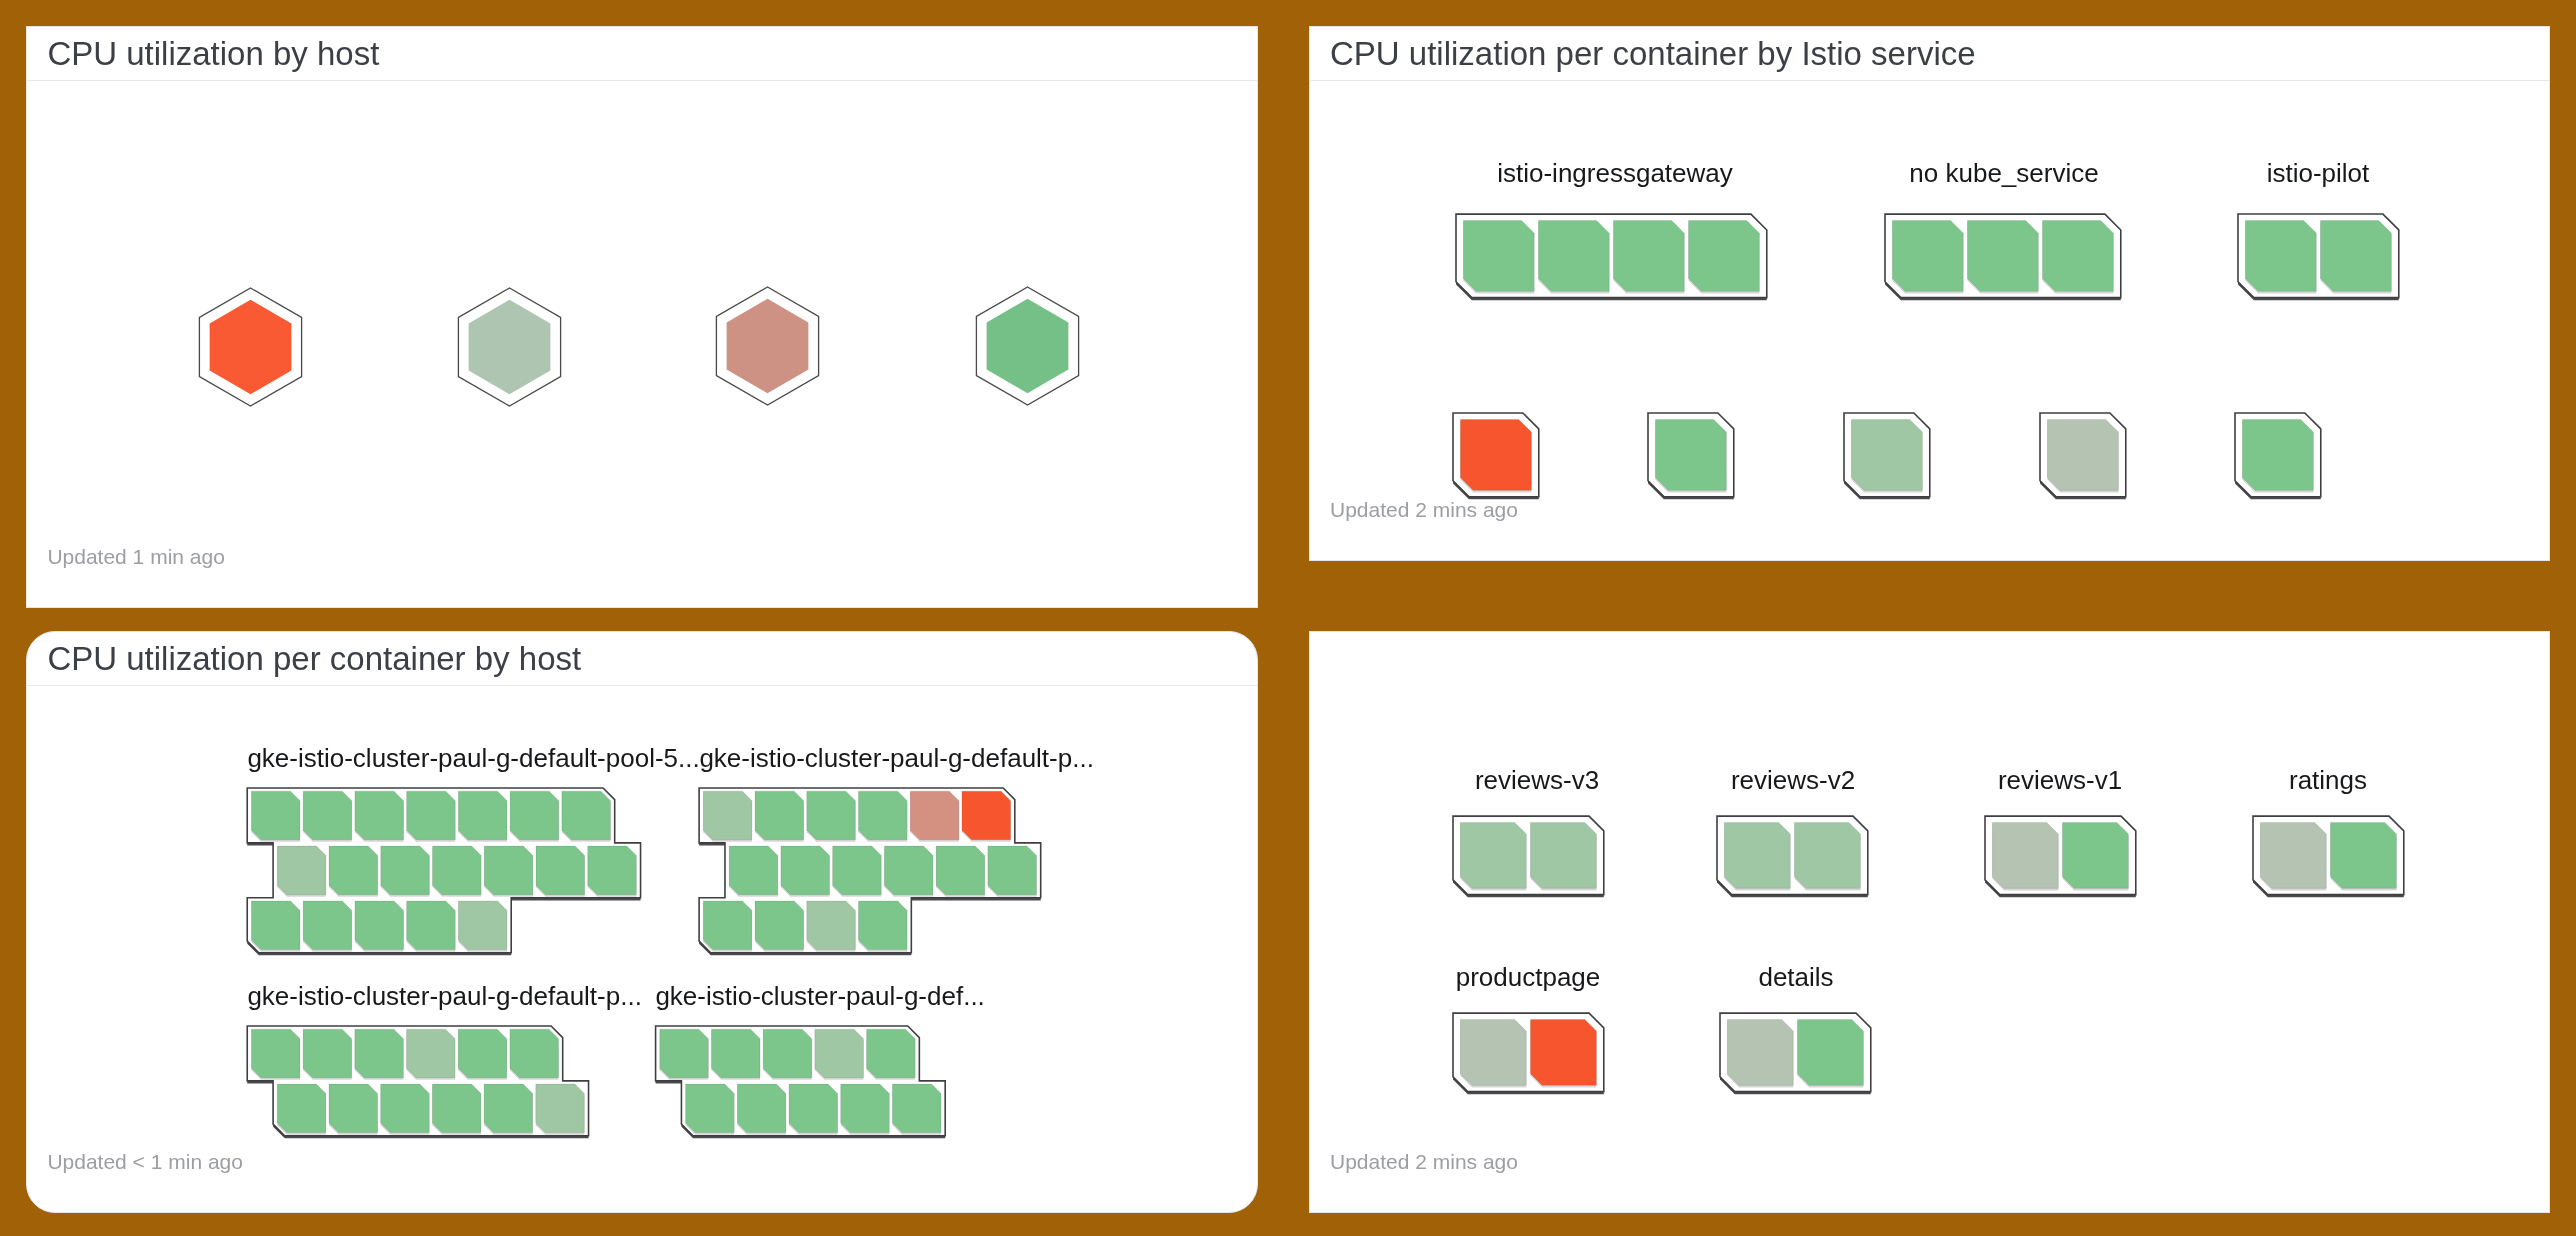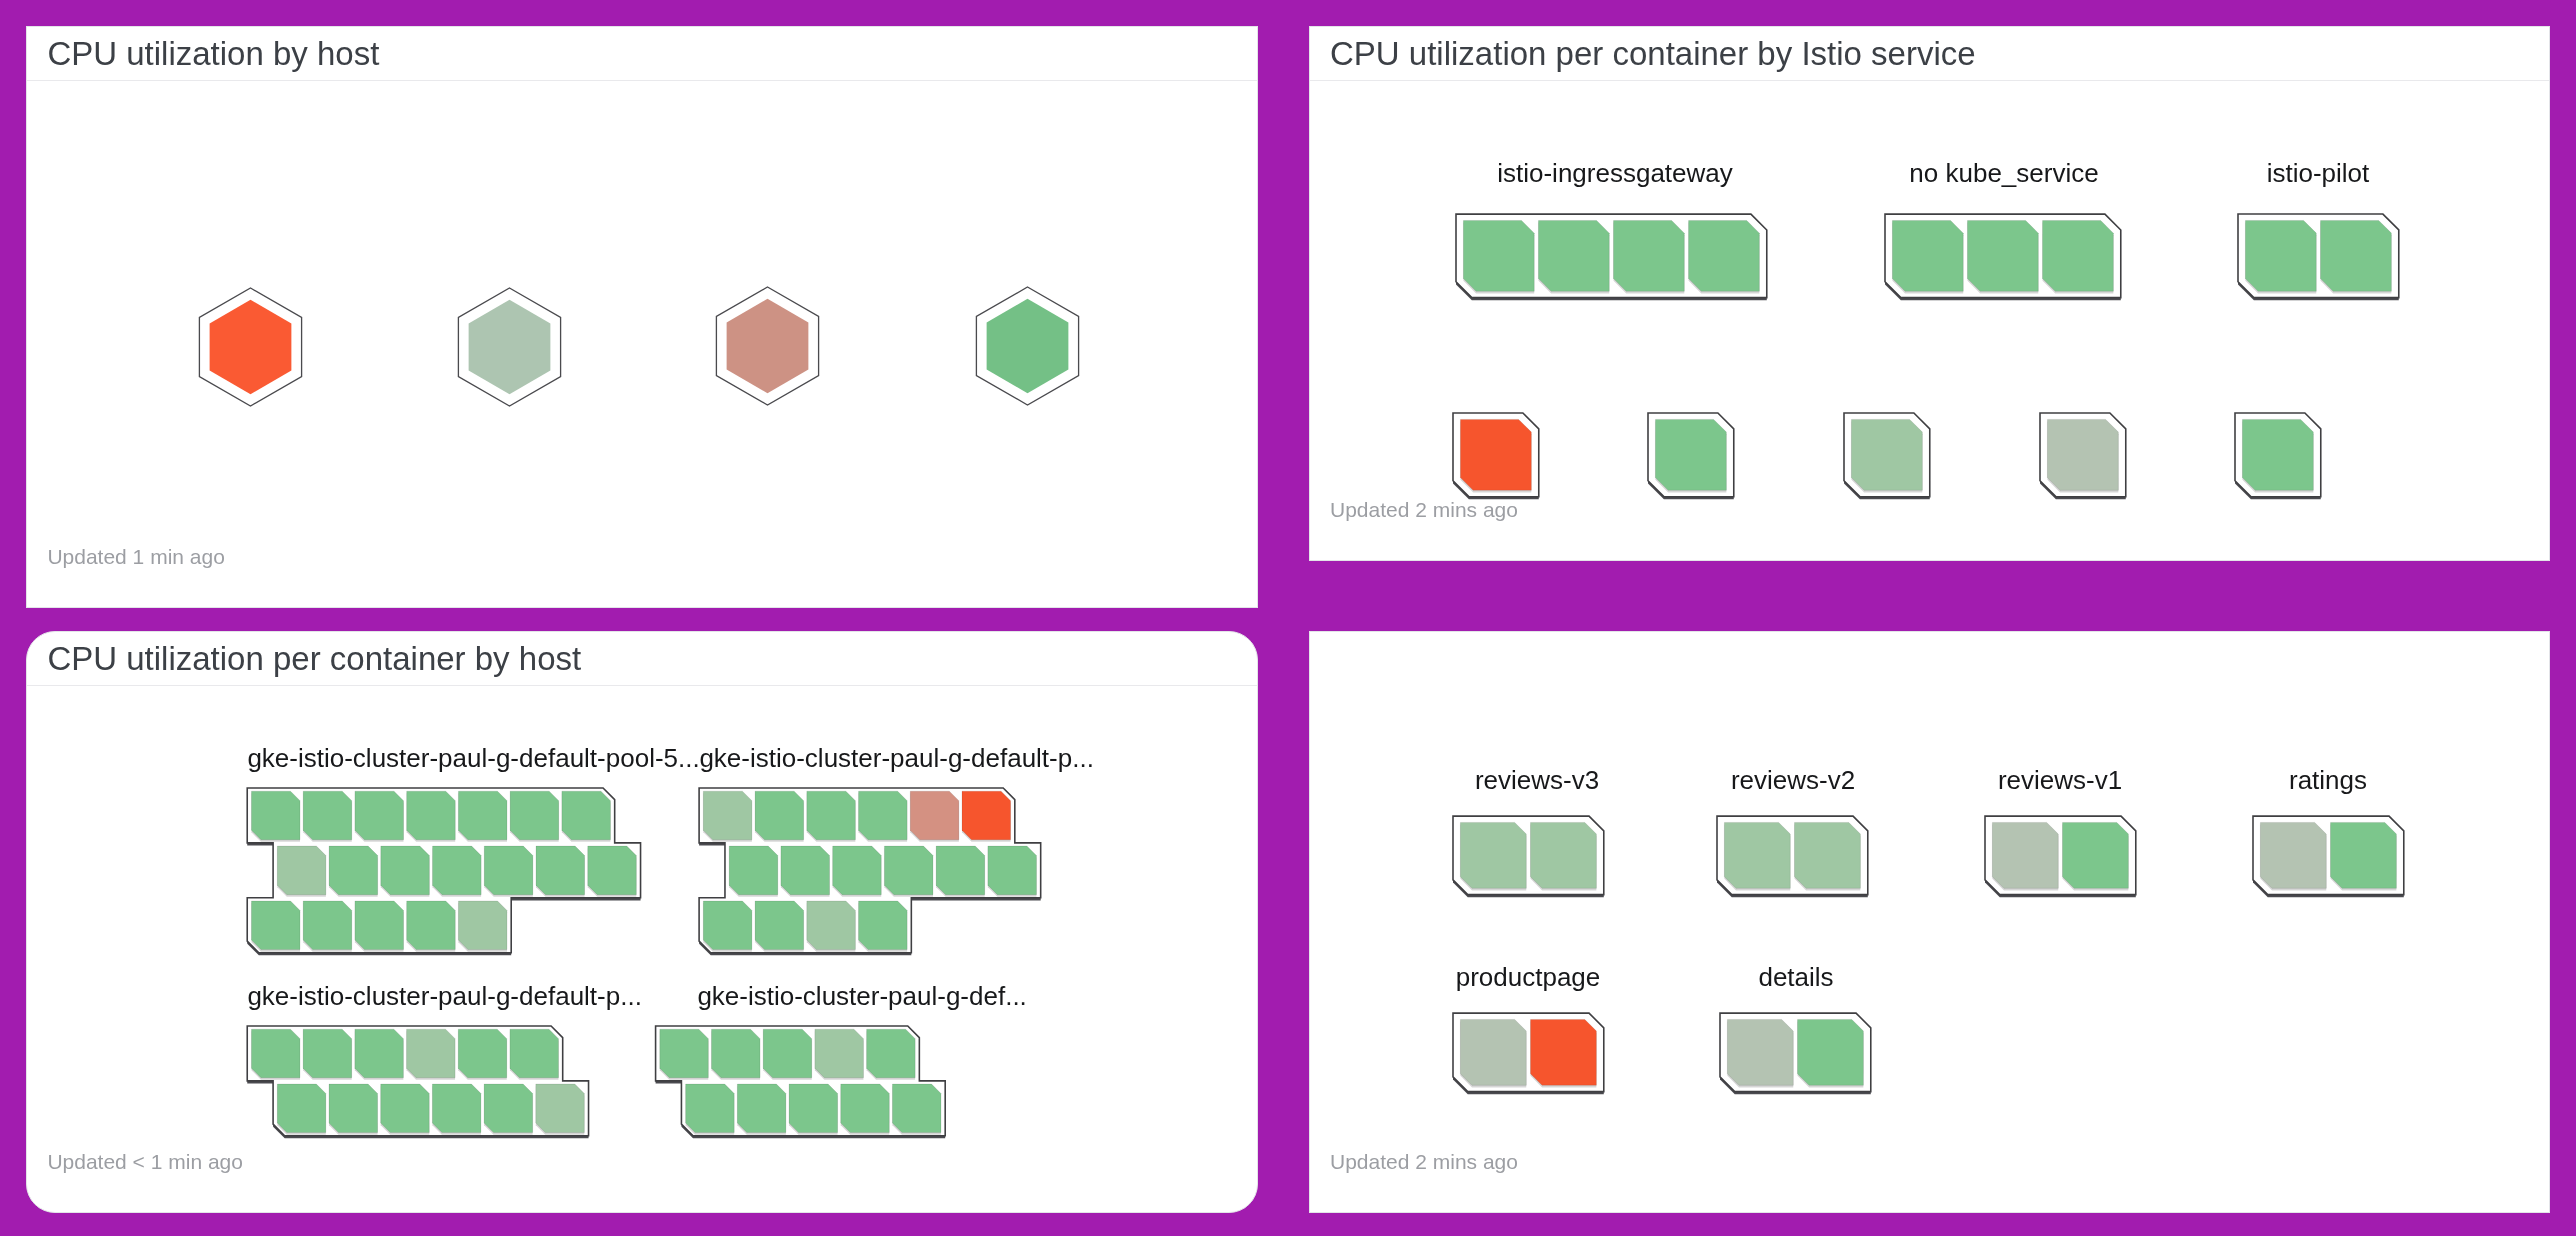--- a/index.html
+++ b/index.html
@@ -1,16 +1,16 @@
 <!DOCTYPE html>
 <html style="font-size:8.5px"><head>
 <meta charset="utf-8">
 <style>
   html,body{margin:0;padding:0;background:#f1f2f4;}
-  .page{position:relative;width:2576px;height:1236px;background:#a21caf;
+  .page{position:relative;width:2576px;height:1236px;background:#a16207;
         font-family:"Liberation Sans",sans-serif;overflow:hidden;}
   .panel{position:absolute;background:#ffffff;border:1.6px solid #e3e4e8;box-sizing:border-box;}
   .panel header{height:53px;border-bottom:1.1px solid #e9e9ec;}
   .panel h2{margin:0;font-size:33px;font-weight:400;color:#3c4046;line-height:53px;
             padding-left:20px;white-space:nowrap;}
   .updated{position:absolute;left:20px;bottom:38px;font-size:21px;color:#9c9ea3;text-align:center;}
   .glabel{position:absolute;font-size:26px;color:#17181a;text-align:center;white-space:nowrap;}
   .glabel.left{text-align:left;}
   .tray,.stair,.hex{position:absolute;}
   svg{display:block;overflow:visible;}
@@ -137,21 +137,21 @@
     <div class="updated">Updated 2 mins ago</div>
   </section>
 
   <section class="panel" style="left:26.4px;top:631px;width:1232px;height:582px;border-radius:29px;">
     <header>
       <h2>CPU utilization per container by host</h2>
     </header>
     <div class="glabel left" style="left:220px;top:111px;">gke-istio-cluster-paul-g-default-pool-5...</div>
     <div class="glabel left" style="left:672px;top:111px;">gke-istio-cluster-paul-g-default-p...</div>
     <div class="glabel left" style="left:220px;top:349px;">gke-istio-cluster-paul-g-default-p...</div>
-    <div class="glabel left" style="left:628px;top:349px;margin-left:42px;">gke-istio-cluster-paul-g-def...</div>
+    <div class="glabel left" style="left:628px;top:349px;">gke-istio-cluster-paul-g-def...</div>
     <div class="stair" style="left:220px;top:156px;">
         <svg width="398" height="170" viewBox="0 0 753 322">
           <path d="M0,0 L674,0 L696,22 L696,104 L745,104 L745,208 L500,208 L500,312 L22,312 L0,290 L0,208 L49,208 L49,104 L0,104 Z" transform="translate(0,5)" fill="#4b4b50"></path>
           <path d="M0,0 L674,0 L696,22 L696,104 L745,104 L745,208 L500,208 L500,312 L22,312 L0,290 L0,208 L49,208 L49,104 L0,104 Z" fill="#ffffff" stroke="#3f3f42" stroke-width="3"></path>
           <path d="M8,6 L82,6 L100,24 L100,98 L26,98 L8,80 Z" transform="translate(0,4)" fill="rgba(0,0,0,0.16)"></path>
           <path d="M8,6 L82,6 L100,24 L100,98 L26,98 L8,80 Z" fill="#7cc68c" stroke="rgba(0,0,0,0.18)" stroke-width="1"></path>
           <path d="M106,6 L180,6 L198,24 L198,98 L124,98 L106,80 Z" transform="translate(0,4)" fill="rgba(0,0,0,0.16)"></path>
           <path d="M106,6 L180,6 L198,24 L198,98 L124,98 L106,80 Z" fill="#7cc68c" stroke="rgba(0,0,0,0.18)" stroke-width="1"></path>
           <path d="M204,6 L278,6 L296,24 L296,98 L222,98 L204,80 Z" transform="translate(0,4)" fill="rgba(0,0,0,0.16)"></path>
           <path d="M204,6 L278,6 L296,24 L296,98 L222,98 L204,80 Z" fill="#7cc68c" stroke="rgba(0,0,0,0.18)" stroke-width="1"></path>

